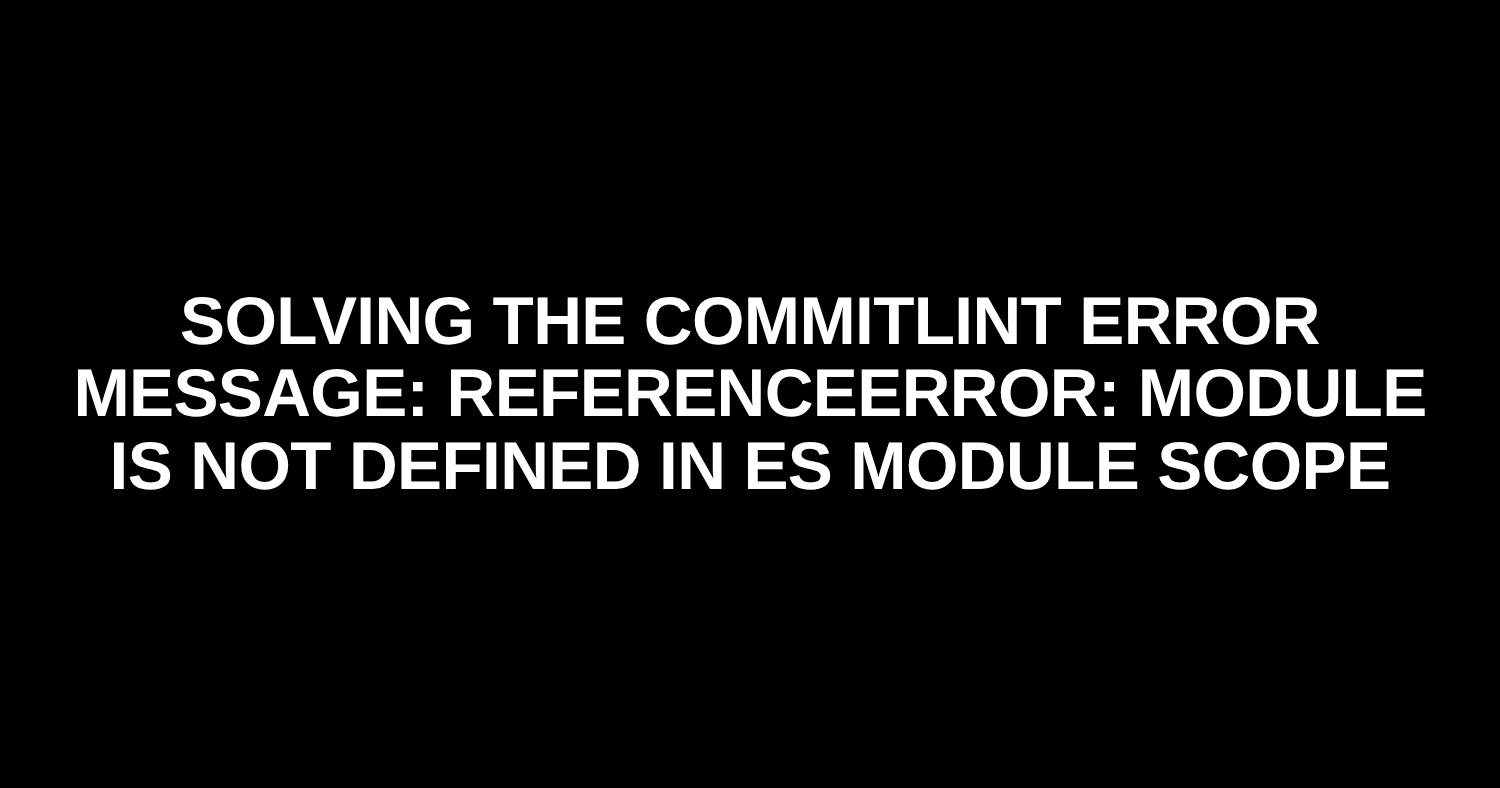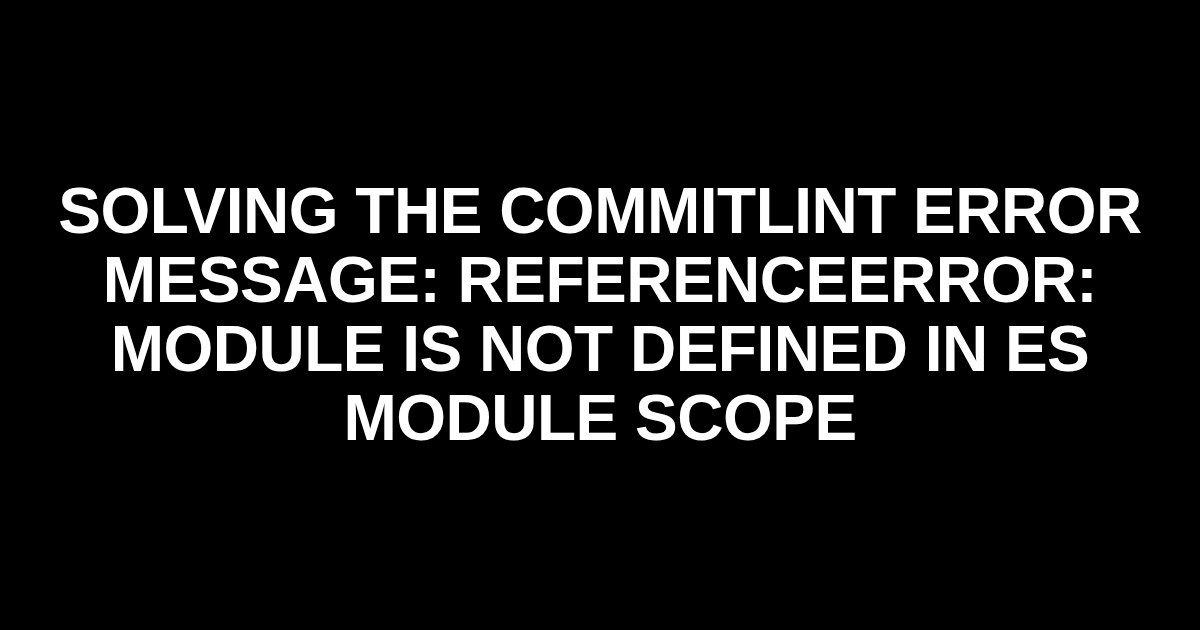--- a/index.html
+++ b/index.html
@@ -17,21 +17,21 @@
       font-family: 'Arial Black', 'Helvetica Neue', Helvetica, Arial, sans-serif;
       overflow: hidden;
     }
     .container {
       width: 100%;
       padding: 0 40px;
       text-align: center;
     }
     .title {
       color: #ffffff;
-      font-size: 64px;
+      font-size: 54px;
       font-weight: 900;
       line-height: 1.08;
       text-transform: uppercase;
       letter-spacing: -0.5px;
       font-stretch: condensed;
     }
   </style>
 </head>
 <body>
 

